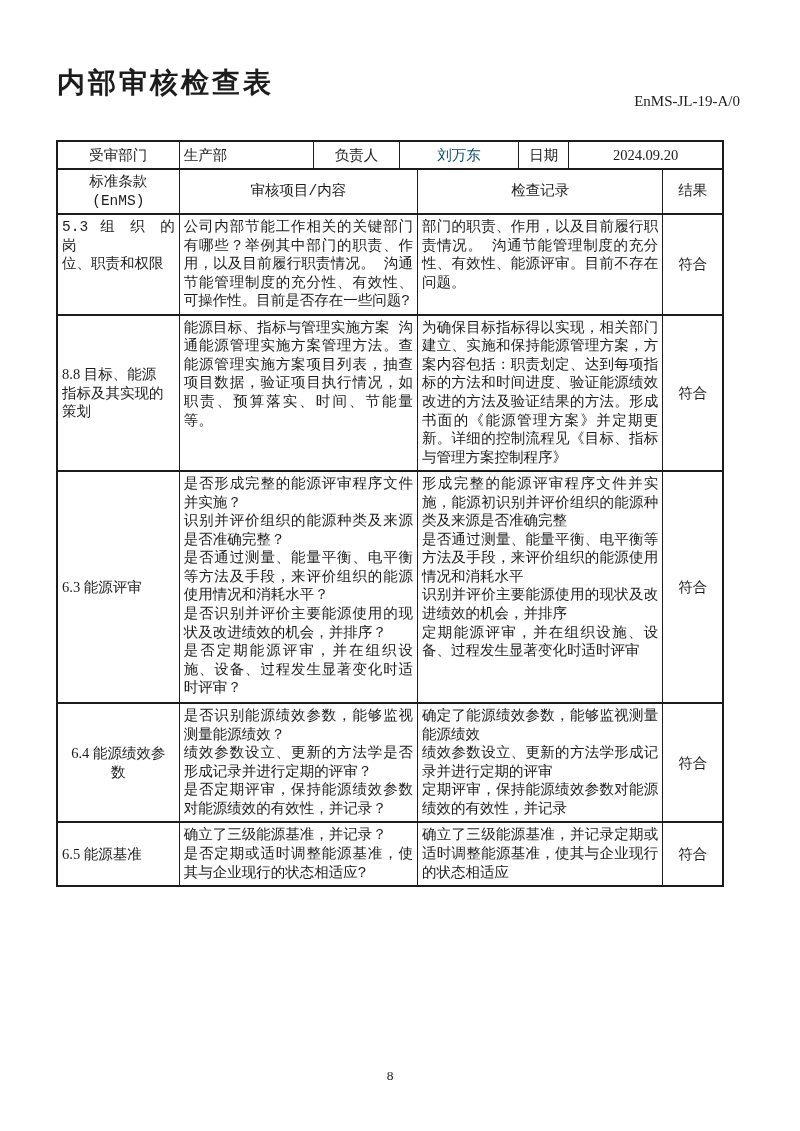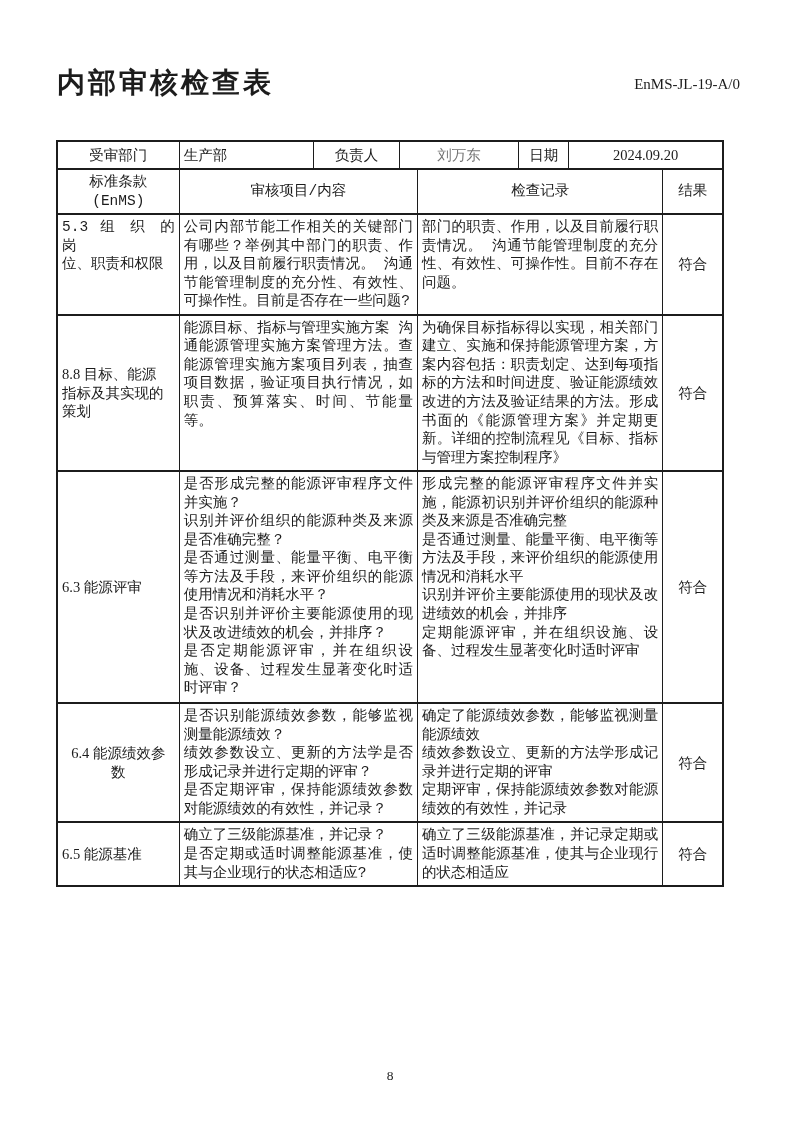--- a/index.html
+++ b/index.html
@@ -7,42 +7,42 @@
   body {
     width:800px; height:1131px; position:relative;
     font-family:"Liberation Serif","DejaVu Serif",serif;
     color:#1c1c1c;
   }
   .page-title {
     position:absolute; top:64px; left:57px; width:666px;
     text-align:left; font-size:28px; font-weight:bold; letter-spacing:3px;
   }
   .doc-code {
-    position:absolute; top:76px; left:57px; width:683px;
+    position:absolute; top:93px; left:57px; width:683px;
     text-align:right; font-size:15px;
   }
   table.audit {
     position:absolute; top:140px; left:56px;
     width:668px; border-collapse:collapse; table-layout:fixed;
     border:2px solid #1c1c1c;
   }
   table.audit td {
     border:1px solid #1c1c1c;
     font-size:14.5px; line-height:1.28;
     padding:3px 4px;
     vertical-align:middle;
     white-space:pre-line;
     overflow:hidden;
   }
   tr.major > td { border-top-width:2px; }
   .tc { text-align:center; }
   .tl { text-align:left; padding-left:6px; }
   .tj { text-align:justify; }
   .vtop { vertical-align:top !important;font-family:Liberation Mono, monospace; }
-  .red { color:#737373; }
+  .red { color:#0c4a6e; }
   .hd { font-size:15px; }
   .h-r1 { height:28px; }
   .h-r2 { height:22px; }
   .h-hd { height:36px;font-family:Liberation Mono, monospace; }
   .h-53 { height:93px; }
   .h-62 { height:150px; }
   .h-63 { height:232px; }
   .h-64 { height:118px; }
   .h-65 { height:55px; }
   .page-footer {
@@ -80,21 +80,21 @@
     <td class="tc hd">标准条款
 (EnMS)</td>
     <td class="tc hd" colspan="3">审核项目/内容</td>
     <td class="tc hd" colspan="3">检查记录</td>
     <td class="tc hd">结果</td>
   </tr>
   <tr class="h-53 major">
     <td class="tj vtop">5.3 组 织 的 岗
 位、职责和权限</td>
     <td class="tj vtop" colspan="3">公司内部节能工作相关的关键部门有哪些？举例其中部门的职责、作用，以及目前履行职责情况。 沟通节能管理制度的充分性、有效性、可操作性。目前是否存在一些问题?</td>
-    <td class="tj vtop" colspan="3">部门的职责、作用，以及目前履行职责情况。 沟通节能管理制度的充分性、有效性、可操作性。目前不存在问题。</td>
+    <td class="tj vtop" colspan="3">部门的职责、作用，以及目前履行职责情况。 沟通节能管理制度的充分性、有效性、能源评审。目前不存在问题。</td>
     <td class="tc">符合</td>
   </tr>
   <tr class="h-62 major">
     <td class="tj">8.8 目标、能源
 指标及其实现的
 策划</td>
     <td class="tj vtop" colspan="3">能源目标、指标与管理实施方案 沟通能源管理实施方案管理方法。查能源管理实施方案项目列表，抽查项目数据，验证项目执行情况，如职责、预算落实、时间、节能量等。</td>
     <td class="tj vtop" colspan="3">为确保目标指标得以实现，相关部门建立、实施和保持能源管理方案，方案内容包括：职责划定、达到每项指标的方法和时间进度、验证能源绩效改进的方法及验证结果的方法。形成书面的《能源管理方案》并定期更新。详细的控制流程见《目标、指标与管理方案控制程序》</td>
     <td class="tc">符合</td>
   </tr>

